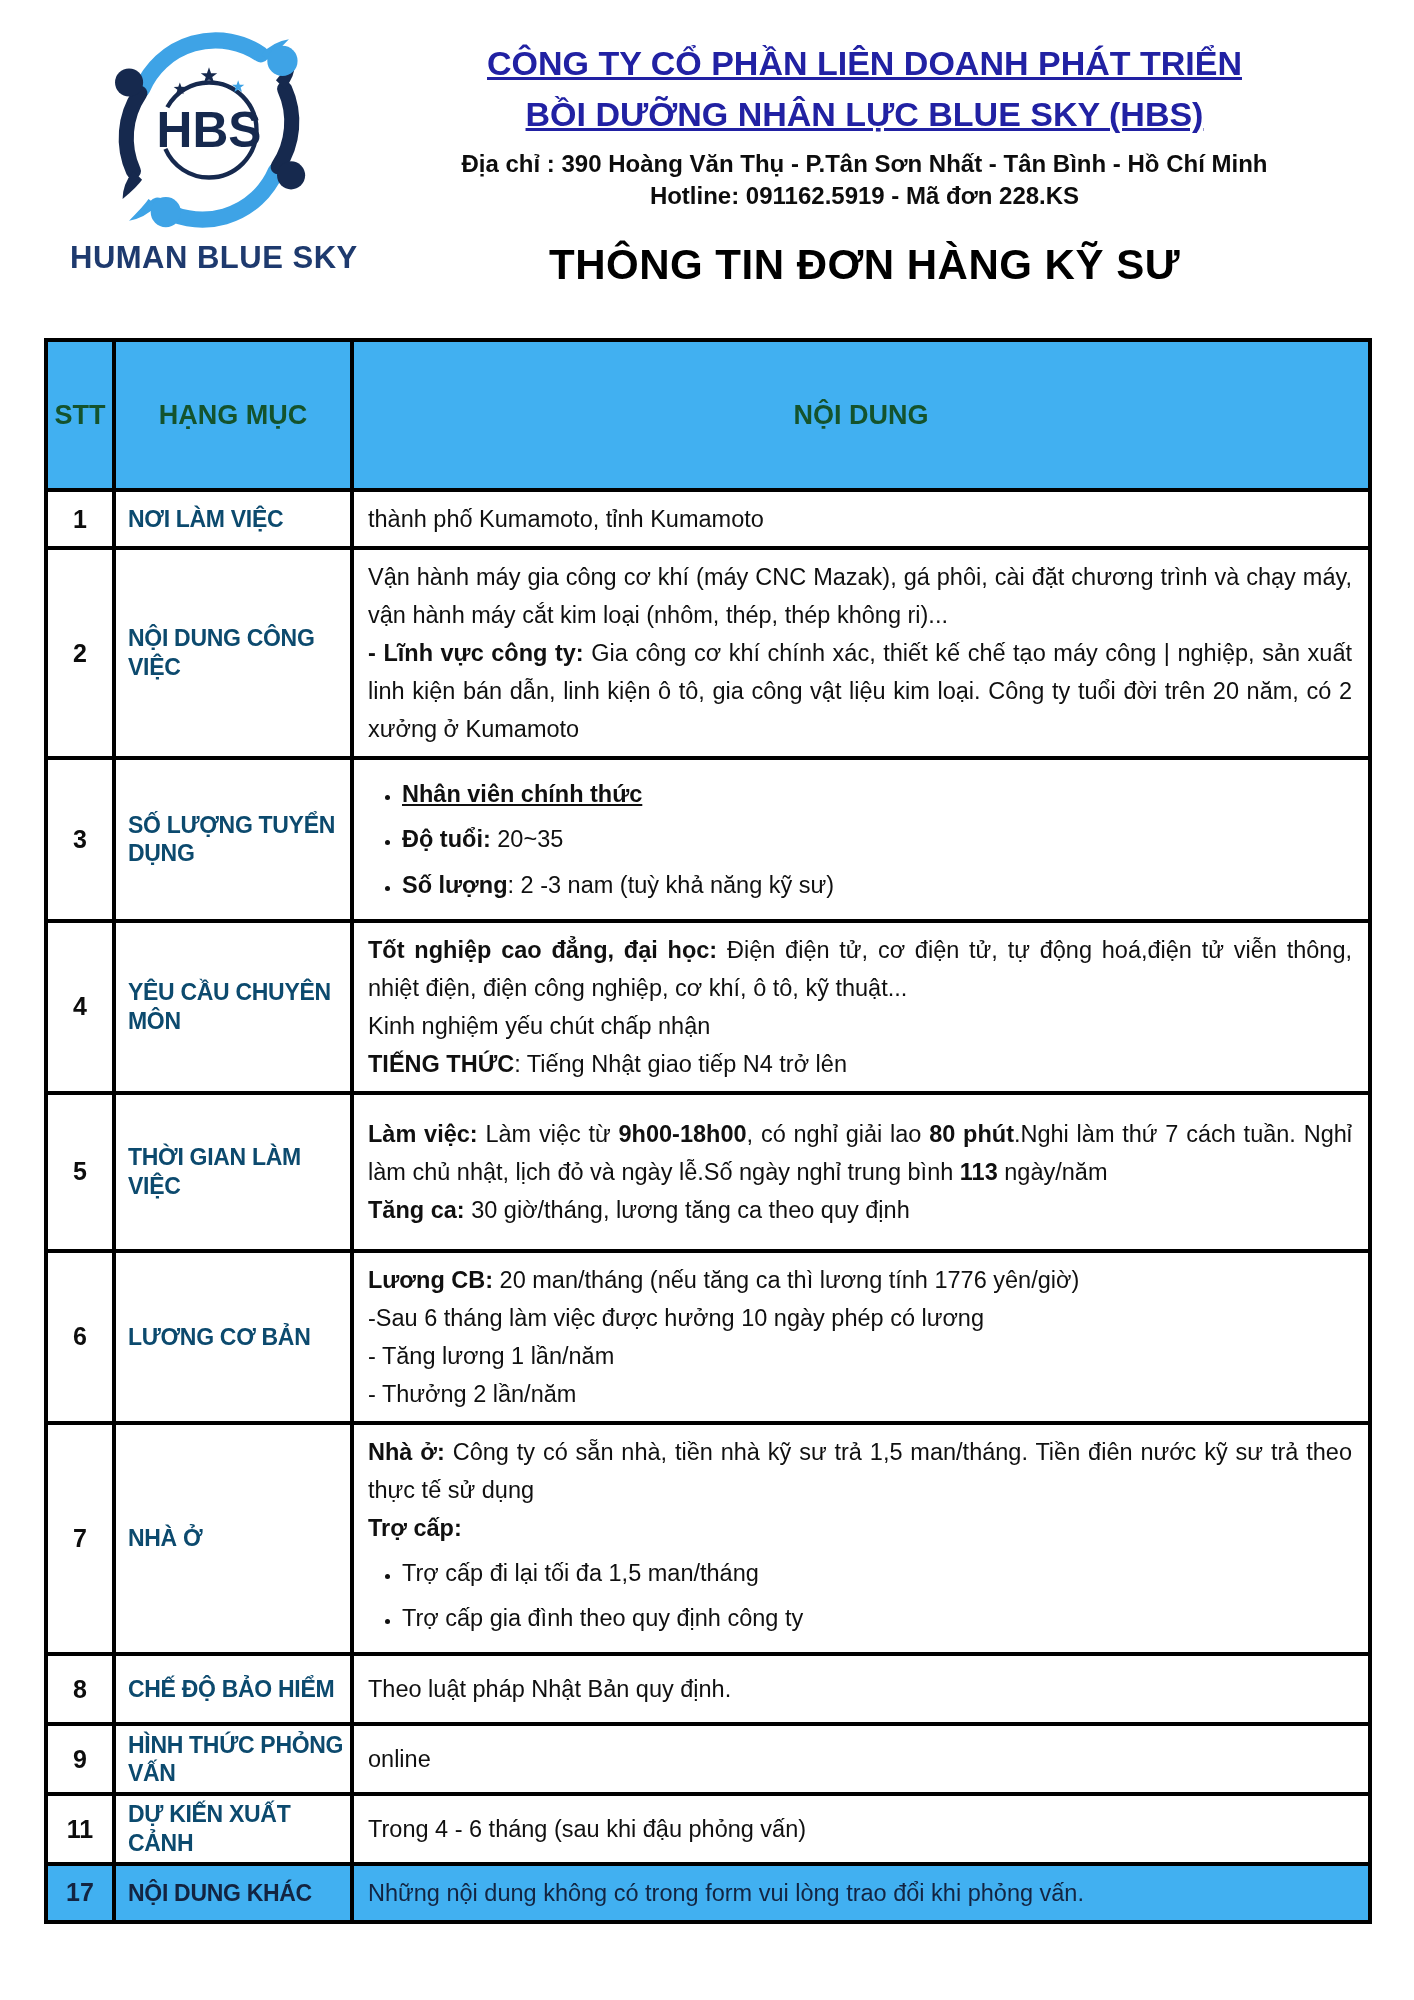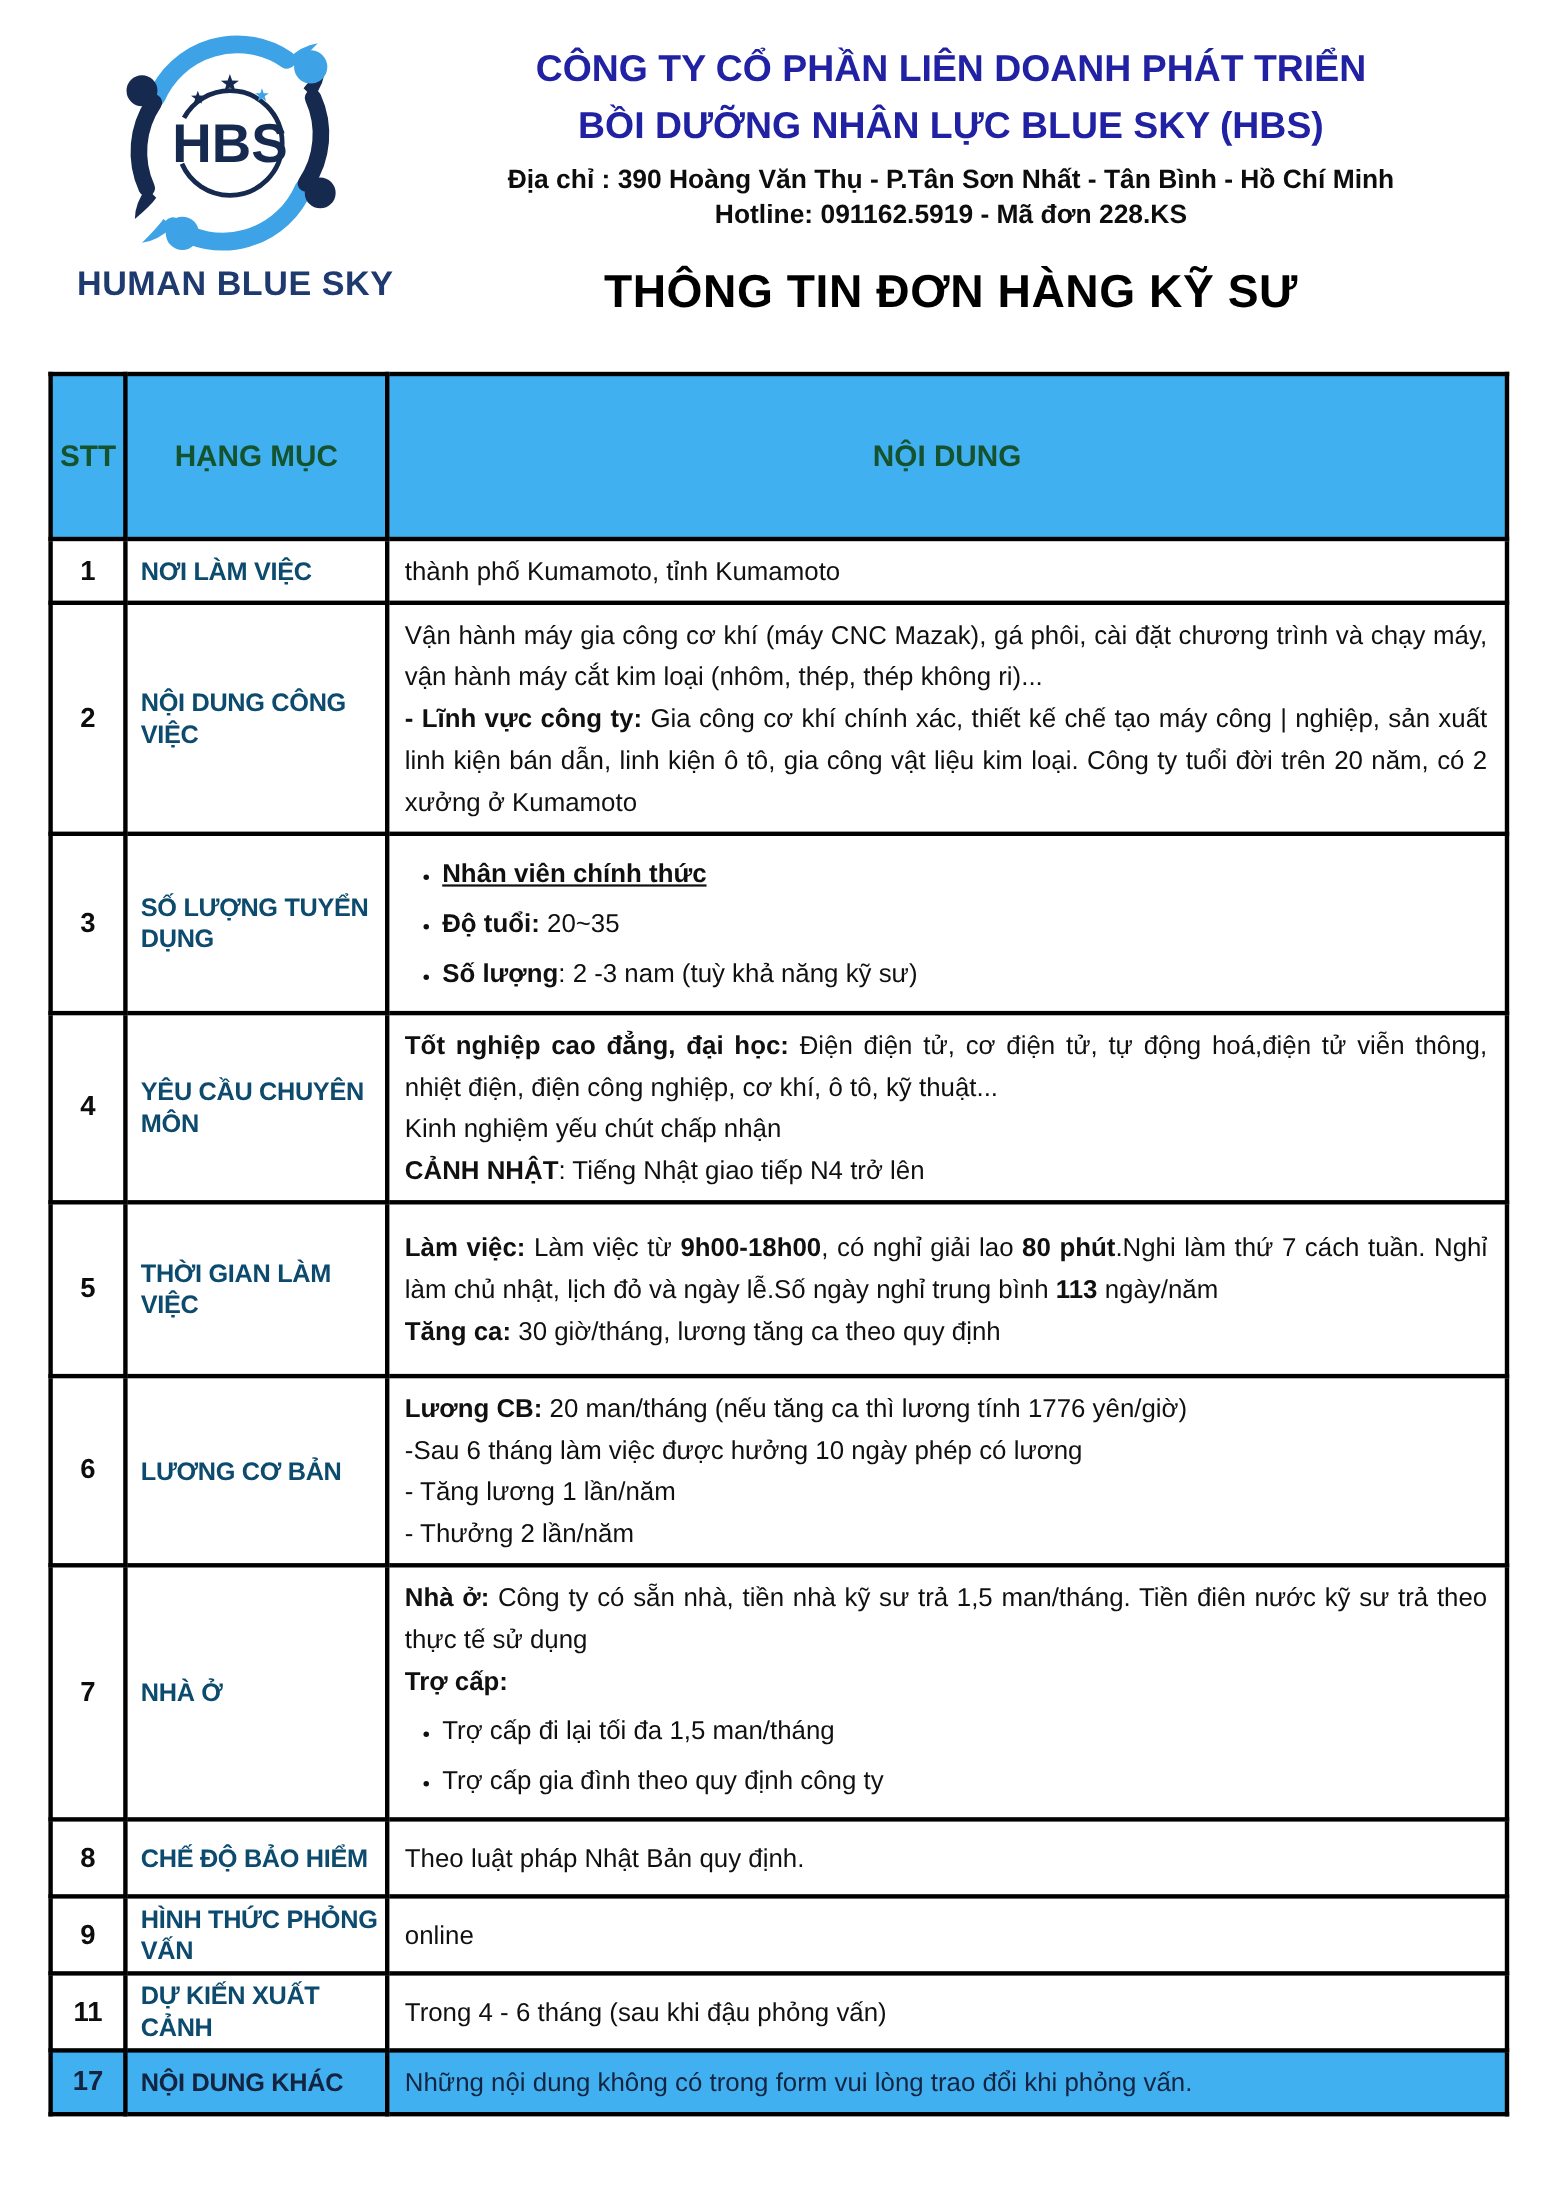--- a/index.html
+++ b/index.html
@@ -12,21 +12,21 @@
   }
   
   .page-header{position:relative;height:330px;}
   .logo-block{position:absolute;left:70px;top:22px;width:278px;text-align:right;}
   .logo-block svg{display:block;margin:0 auto;}
   .logo-caption{
     margin-top:2px;font-size:31px;font-weight:bold;color:#1e3a6e;
     letter-spacing:0.5px;white-space:nowrap;
   }
   .header-right{margin-left:345px;margin-right:30px;text-align:center;padding-top:38px;}
-  .company-name{font-size:34px;font-weight:bold;color:#2121a3;line-height:1.5;}
+  .company-name{font-size:34px;font-weight:bold;color:#2121a3;line-height:1.5;text-decoration:underline;}
   .company-address{font-size:24px;font-weight:bold;color:#0d0d0d;margin-top:8px;line-height:1.35;}
   .company-hotline{font-size:24px;font-weight:bold;color:#0d0d0d;line-height:1.35;}
   .doc-title{font-size:42px;font-weight:bold;color:#000;margin-top:28px;letter-spacing:0.5px;}
   
   table.order-table{
     border-collapse:collapse;
     margin:8px 42px 0 44px;
     width:1328px;
     table-layout:fixed;
   }
@@ -157,21 +157,21 @@
             <li><span class="b">Số lượng</span><span>:  2 -3 nam (tuỳ khả năng kỹ sư)</span></li>
           </ul>
         </td>
       </tr>
       <tr>
         <td class="col-stt">4</td>
         <td class="col-item">YÊU CẦU CHUYÊN MÔN</td>
         <td class="col-content">
           <p><span class="b">Tốt nghiệp cao đẳng, đại học:</span><span> Điện điện tử, cơ điện tử, tự động hoá,điện tử viễn thông, nhiệt điện, điện công nghiệp, cơ khí, ô tô, kỹ thuật...</span></p>
           <p><span>Kinh nghiệm yếu chút chấp nhận</span></p>
-          <p><span class="b">CẢNH NHẬT</span><span>: Tiếng Nhật giao tiếp N4 trở lên</span></p>
+          <p><span class="b">TIẾNG THỨC</span><span>: Tiếng Nhật giao tiếp N4 trở lên</span></p>
         </td>
       </tr>
       <tr>
         <td class="col-stt">5</td>
         <td class="col-item">THỜI GIAN LÀM VIỆC</td>
         <td class="col-content">
           <p><span class="b">Làm việc:</span><span> Làm việc từ </span><span class="b">9h00-18h00</span><span>, có nghỉ giải lao </span><span class="b">80 phút</span><span>.Nghi làm thứ 7 cách tuần. Nghỉ làm chủ nhật, lịch đỏ và ngày lễ.Số ngày nghỉ trung bình </span><span class="b">113</span><span> ngày/năm</span></p>
           <p><span class="b">Tăng ca:</span><span> 30 giờ/tháng, lương tăng ca theo quy định</span></p>
         </td>
       </tr>

